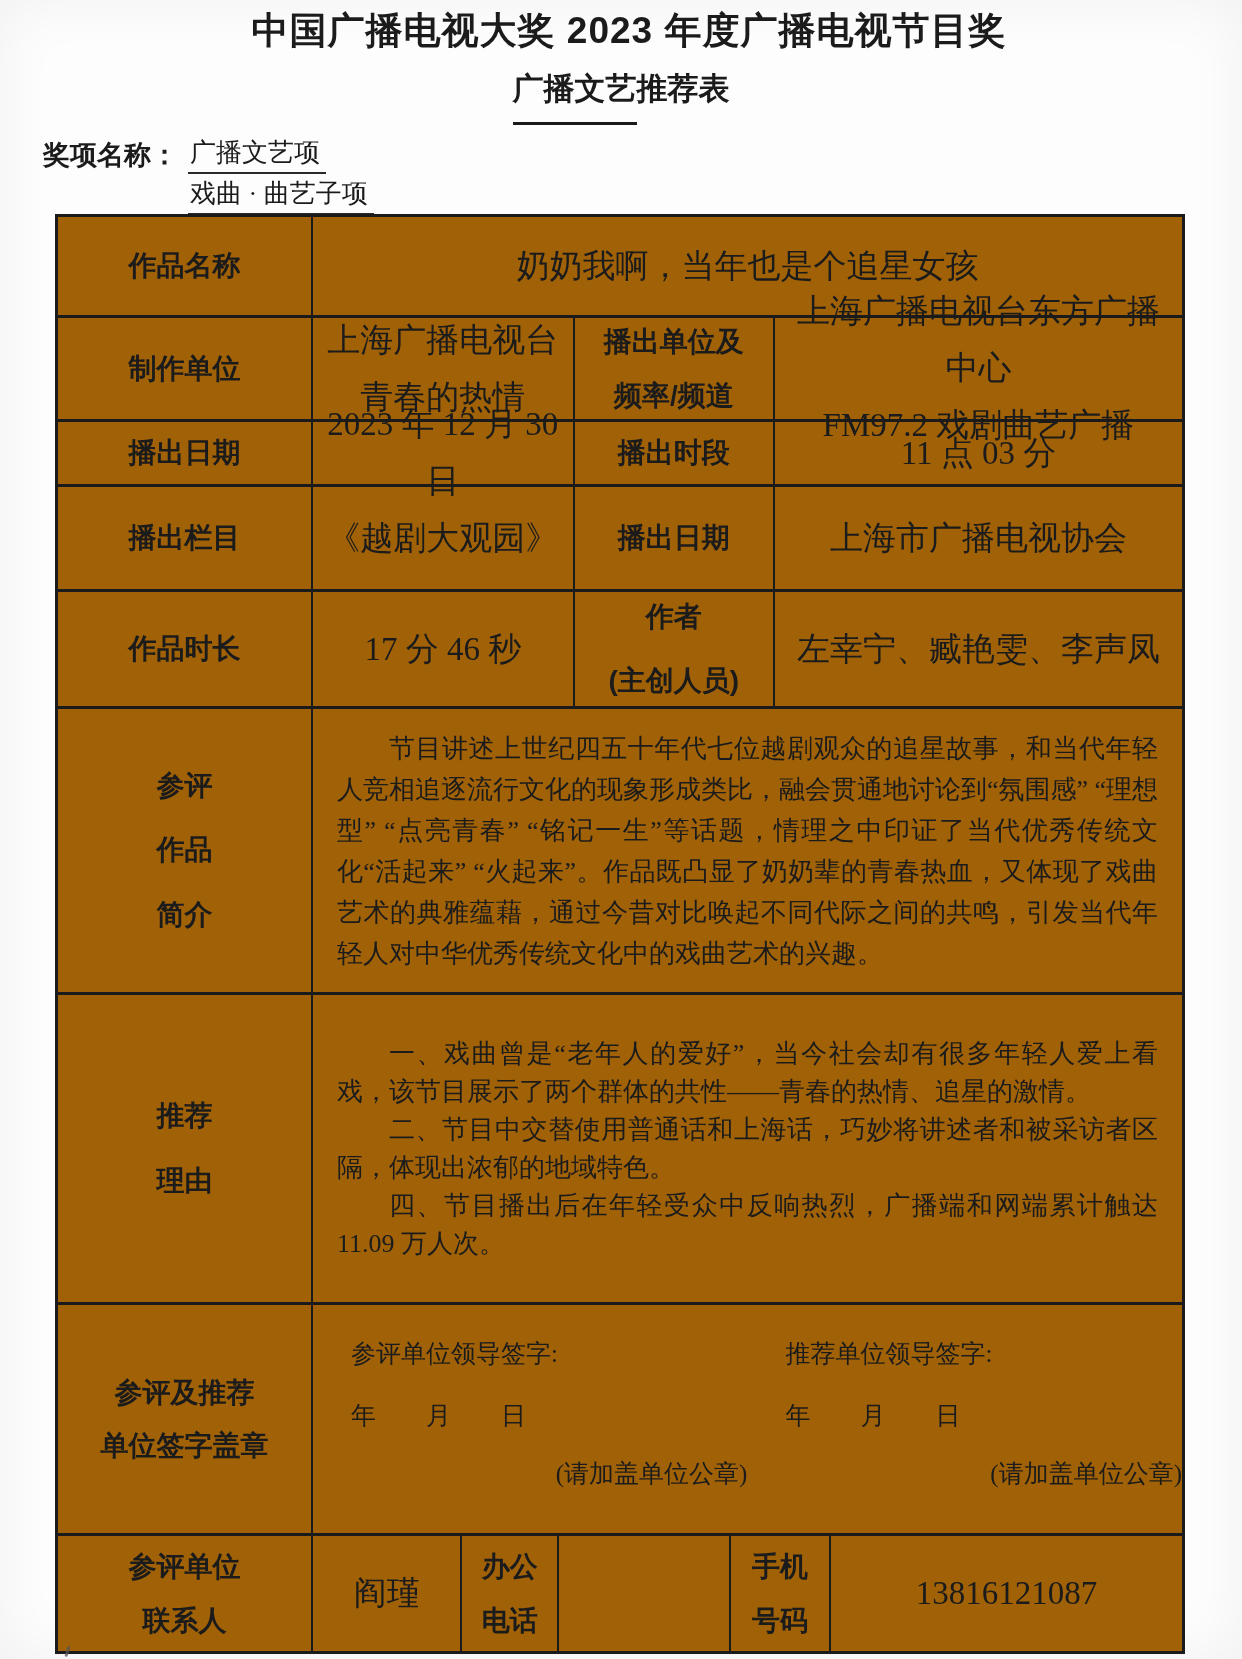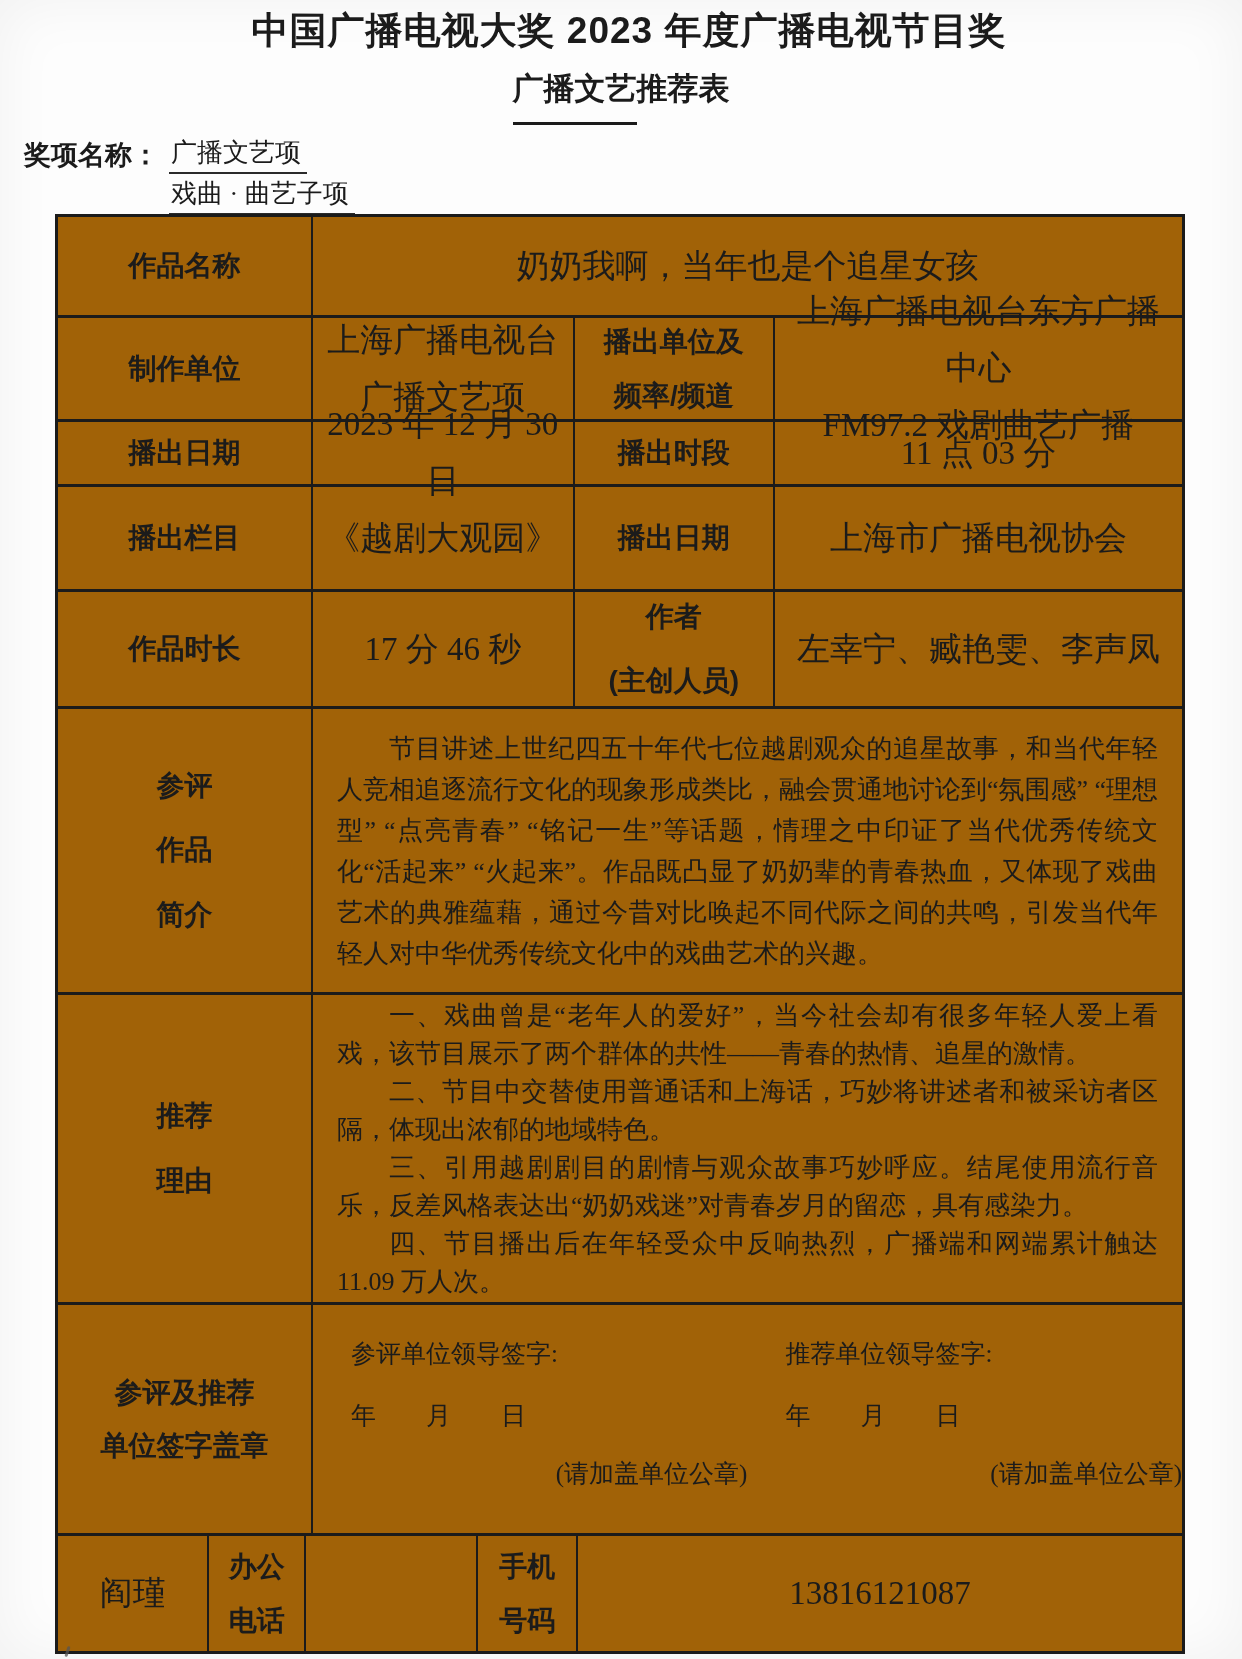--- a/index.html
+++ b/index.html
@@ -27,21 +27,21 @@
   .subtitle {
     margin-top: 12px;
     text-align: center;
     font-family: "Liberation Sans", sans-serif;
     font-weight: 900;
     font-size: 31px;
   }
   .sub-u { border-bottom: 3px solid #1b1b1b; padding-bottom: 16px; }
   .award {
     position: absolute;
-    left: 24px; top: 136px;
+    left: 43px; top: 136px;
     display: flex;
     align-items: flex-start;
     text-align: right;
   }
   .award-lbl {
     font-family: "Liberation Sans", sans-serif;
     font-weight: 900;
     font-size: 27px;
     margin-right: 10px;
     line-height: 38px;
@@ -159,21 +159,21 @@
   <div class="form">
 
     <div class="row r1">
       <div class="cell lbl c1">作品名称</div>
       <div class="cell val flex1">奶奶我啊，当年也是个追星女孩</div>
     </div>
 
     <div class="row r2">
       <div class="cell lbl c1">制作单位</div>
       <div class="cell val c2">上海广播电视台
-广播文艺项</div>
+青春的热情</div>
       <div class="cell lbl c3">播出单位及
 频率/频道</div>
       <div class="cell val flex1">上海广播电视台东方广播中心
 FM97.2 戏剧曲艺广播</div>
     </div>
 
     <div class="row r3">
       <div class="cell lbl c1">播出日期</div>
       <div class="cell val c2">2023 年 12 月 30 日</div>
       <div class="cell lbl c3">播出时段</div>
@@ -203,21 +203,20 @@
         <p>节目讲述上世纪四五十年代七位越剧观众的追星故事，和当代年轻人竞相追逐流行文化的现象形成类比，融会贯通地讨论到“氛围感” “理想型” “点亮青春” “铭记一生”等话题，情理之中印证了当代优秀传统文化“活起来” “火起来”。作品既凸显了奶奶辈的青春热血，又体现了戏曲艺术的典雅蕴藉，通过今昔对比唤起不同代际之间的共鸣，引发当代年轻人对中华优秀传统文化中的戏曲艺术的兴趣。</p>
       </div>
     </div>
 
     <div class="row r7">
       <div class="cell lbl c1 lh-wide">推荐
 理由</div>
       <div class="cell para-cell reasons-cell flex1">
         <p>一、戏曲曾是“老年人的爱好”，当今社会却有很多年轻人爱上看戏，该节目展示了两个群体的共性——青春的热情、追星的激情。</p>
         <p>二、节目中交替使用普通话和上海话，巧妙将讲述者和被采访者区隔，体现出浓郁的地域特色。</p>
-        <p>三、引用越剧剧目的剧情与观众故事巧妙呼应。结尾使用流行音乐，反差风格表达出“奶奶戏迷”对青春岁月的留恋，具有感染力。</p>
         <p>四、节目播出后在年轻受众中反响热烈，广播端和网端累计触达 11.09 万人次。</p>
       </div>
     </div>
 
     <div class="row r8">
       <div class="cell lbl c1">参评及推荐
 单位签字盖章</div>
       <div class="cell sig-cell flex1">
         <div class="sig-half">
           <div class="sig-line">参评单位领导签字:</div>
@@ -226,20 +225,22 @@
         </div>
         <div class="sig-half">
           <div class="sig-line">推荐单位领导签字:</div>
           <div class="sig-date">年　　月　　日</div>
           <div class="sig-seal">(请加盖单位公章)</div>
         </div>
       </div>
     </div>
 
     <div class="row r9">
+      <div class="cell lbl k1">参评单位
+联系人</div>
       <div class="cell val k2">阎瑾</div>
       <div class="cell lbl k3">办公
 电话</div>
       <div class="cell val k4"></div>
       <div class="cell lbl k5">手机
 号码</div>
       <div class="cell val flex1">13816121087</div>
     </div>
 
   </div>

